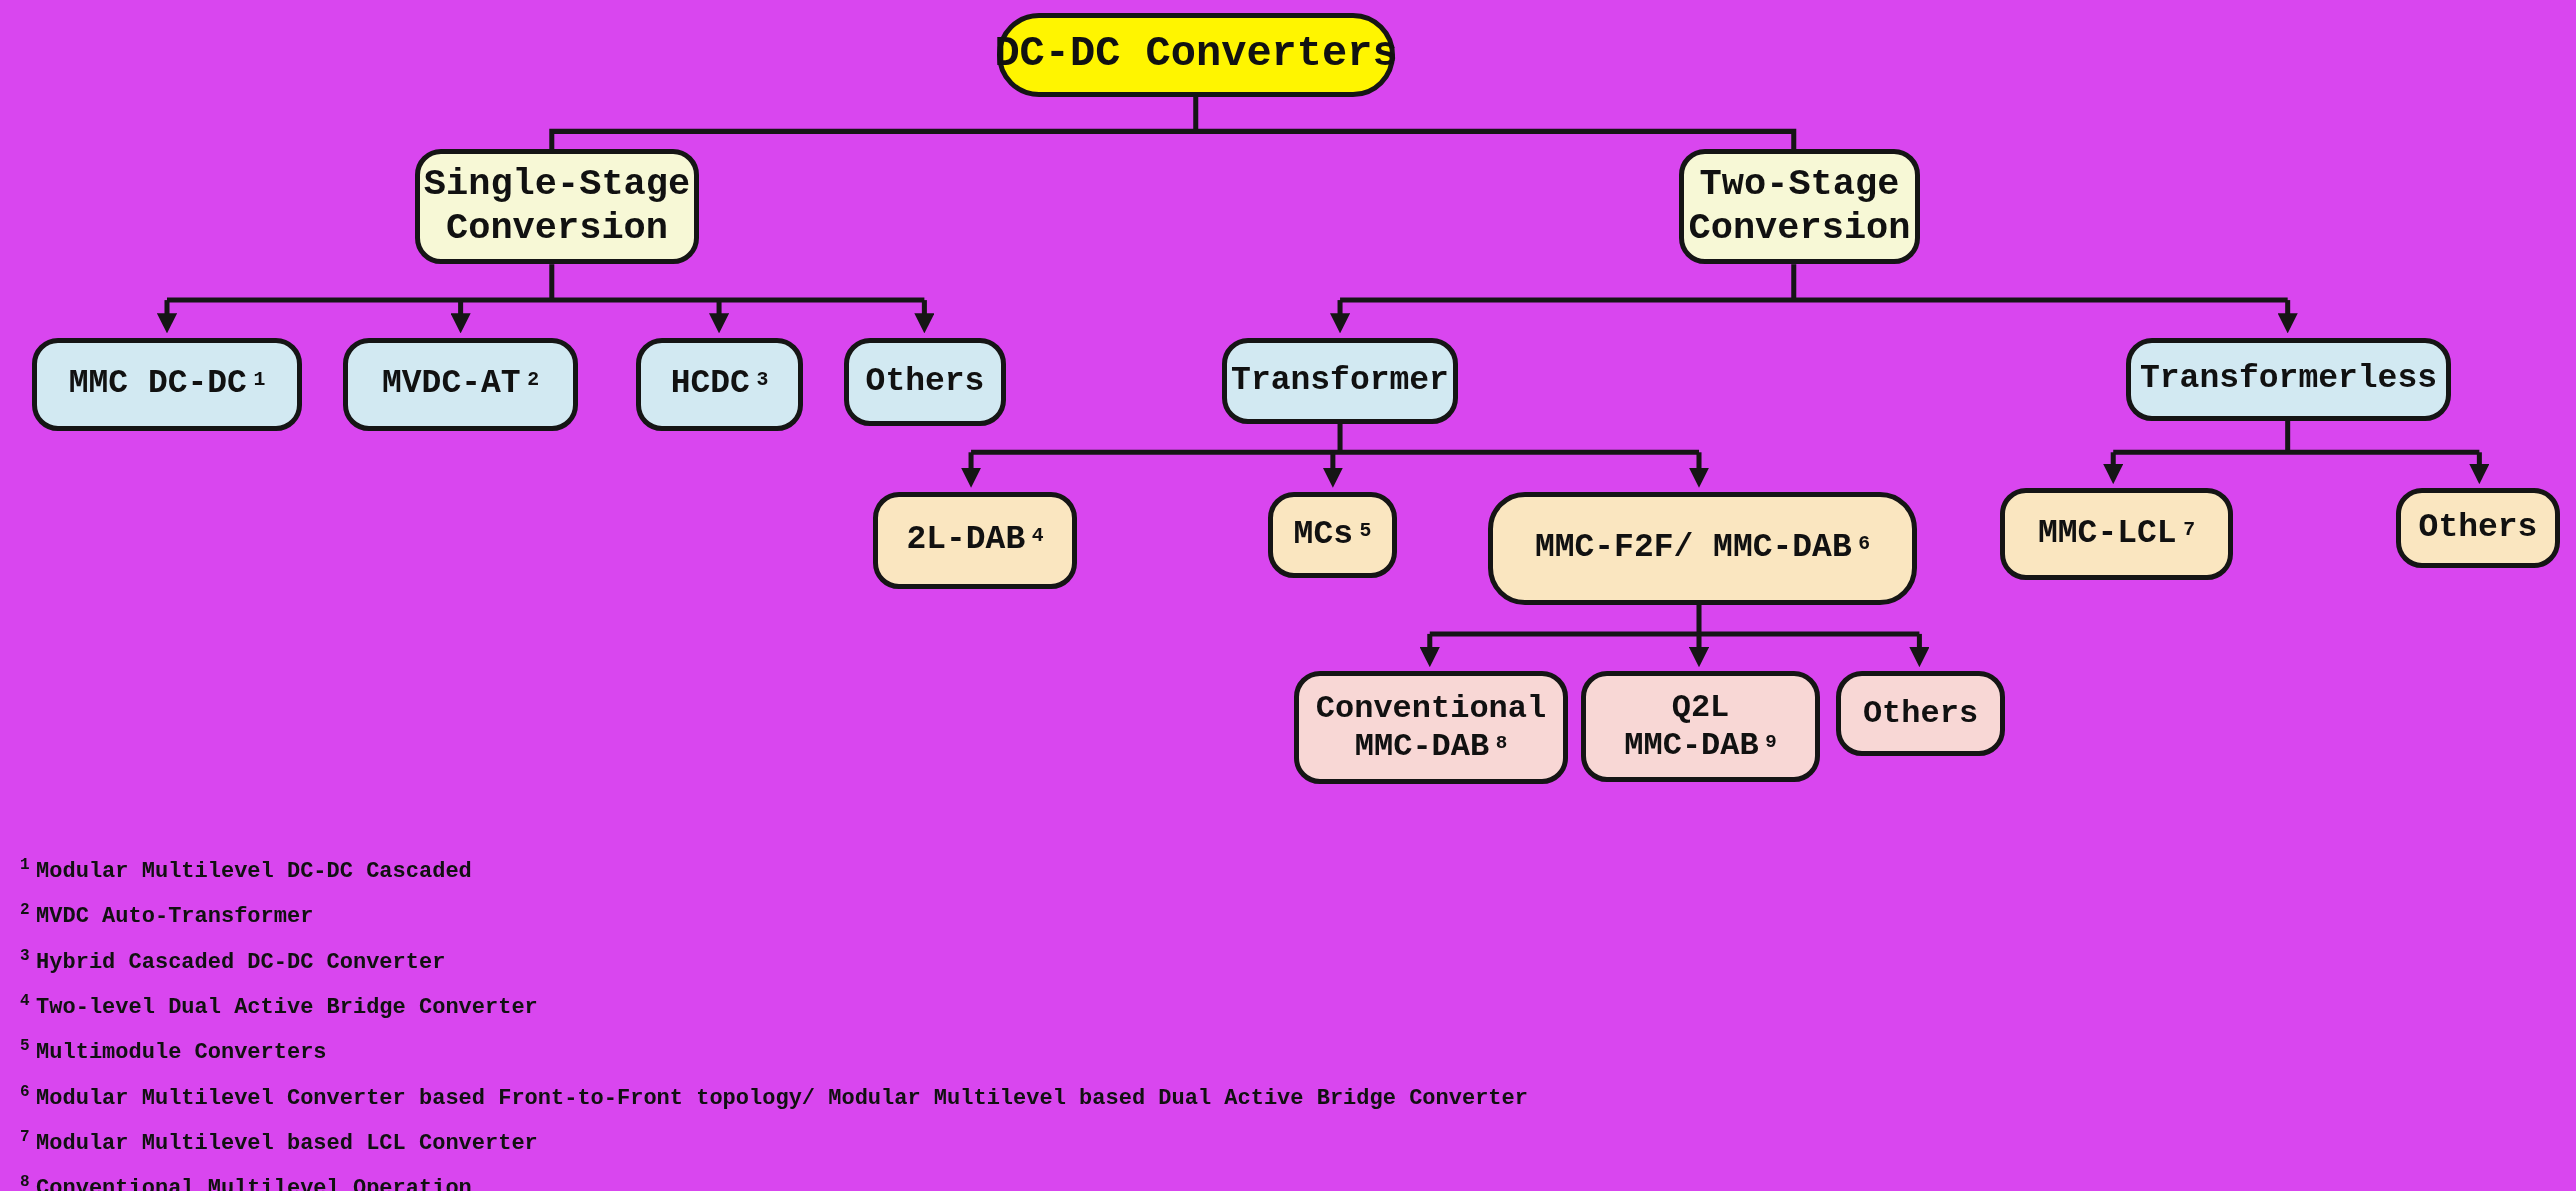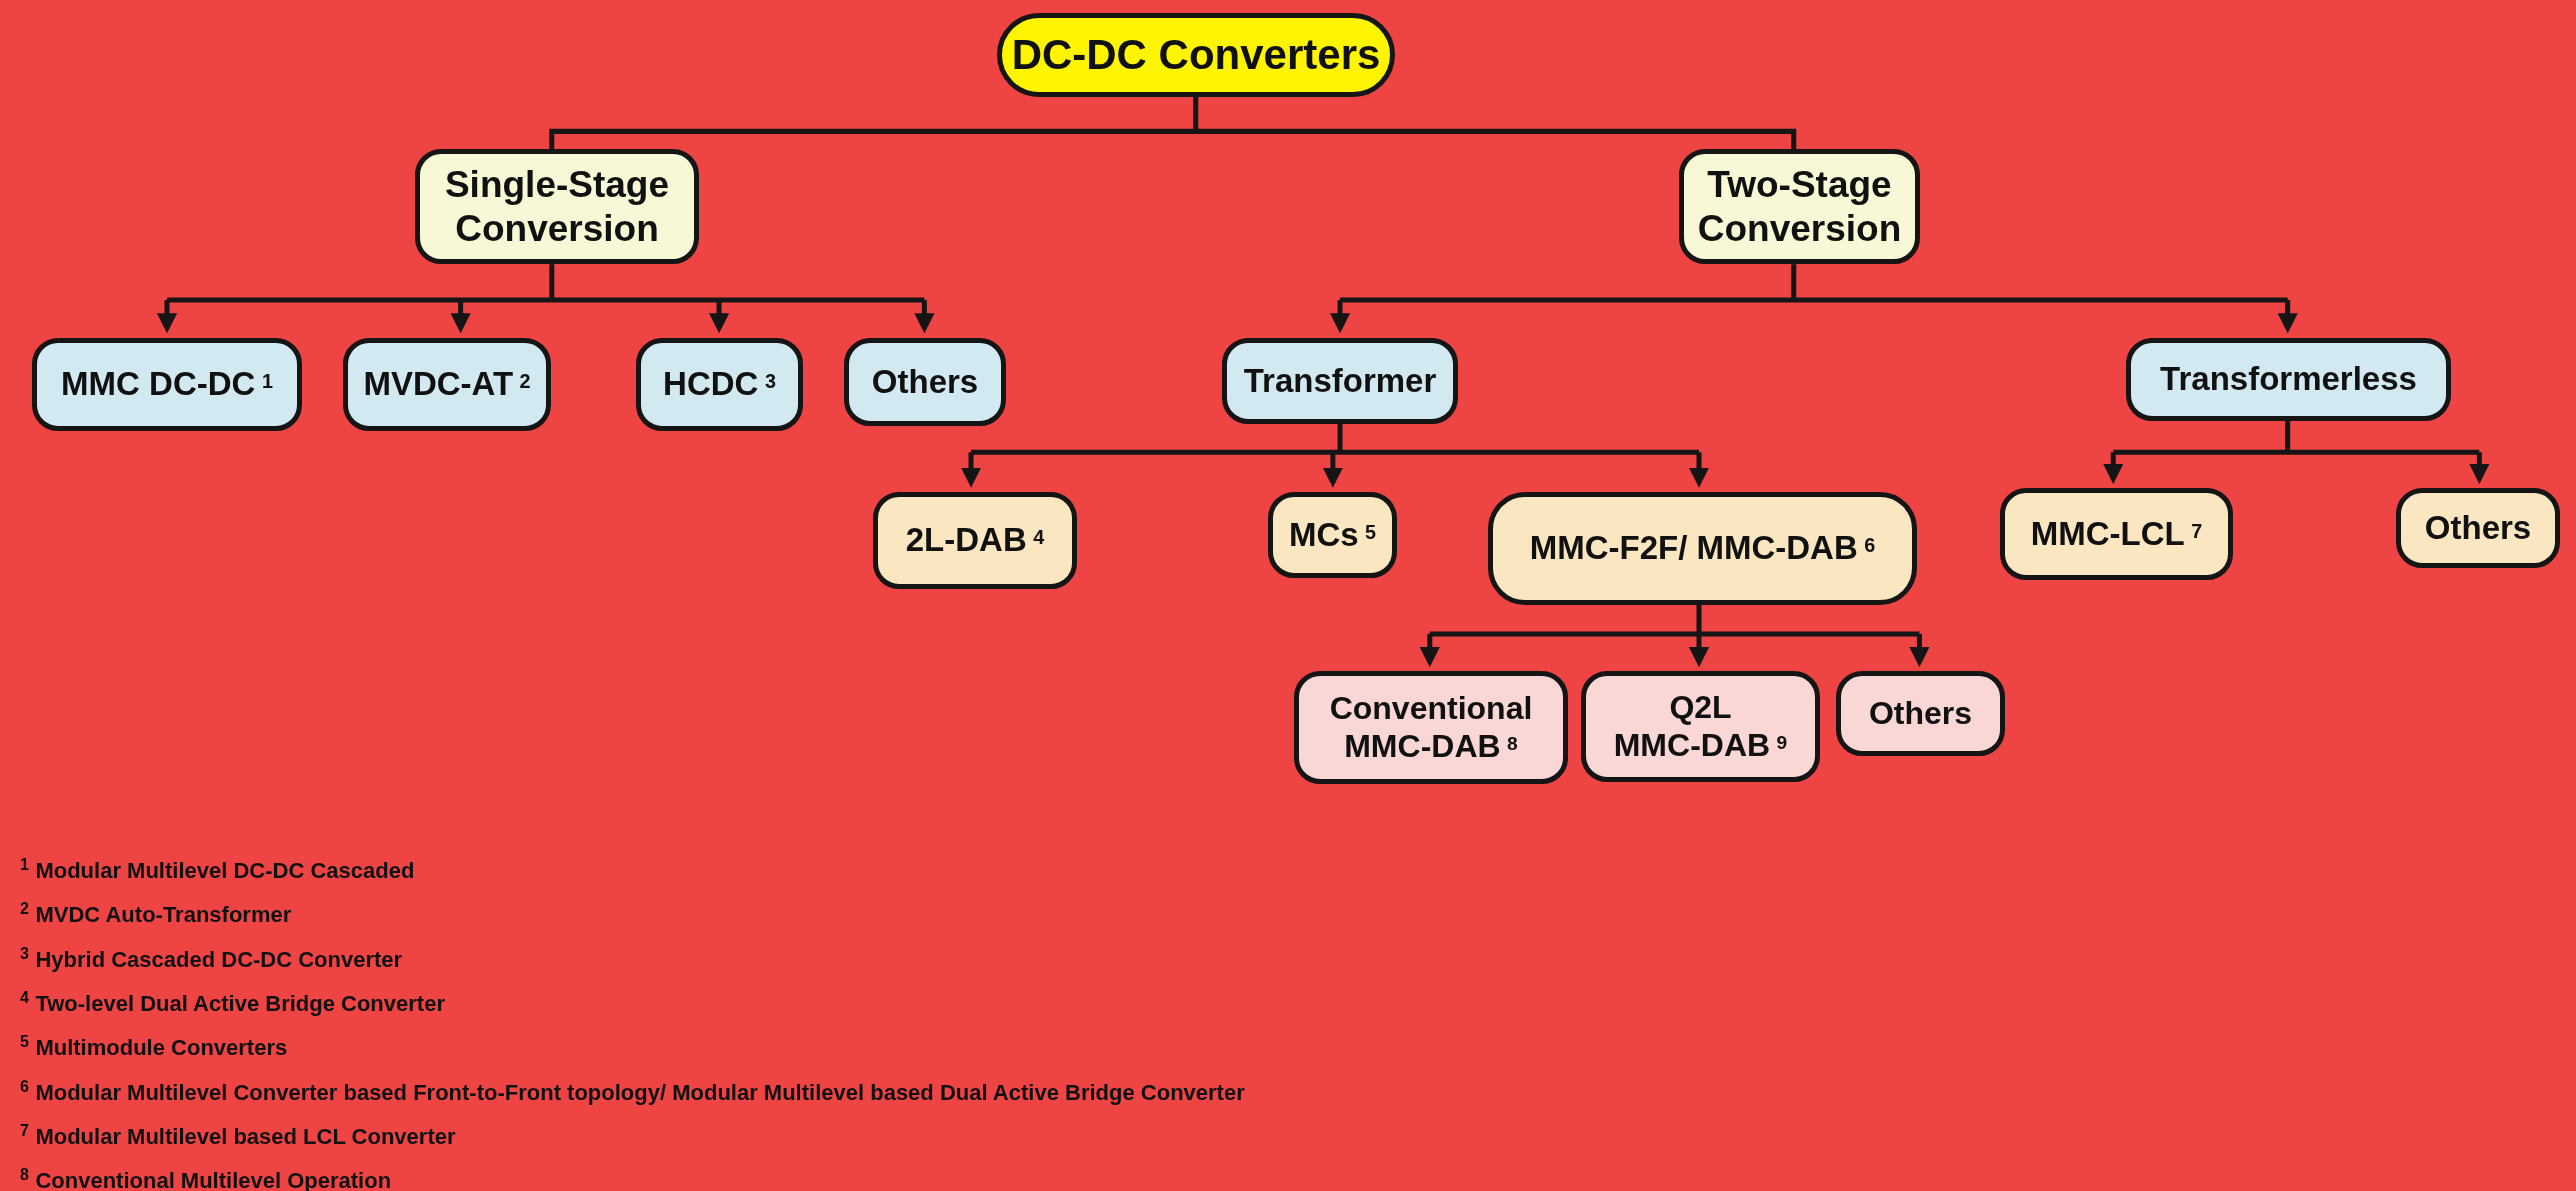--- a/index.html
+++ b/index.html
@@ -1,20 +1,20 @@
 <!DOCTYPE html>
 <html style="font-size:11.5px"><head>
 <meta charset="utf-8">
 <style>
   html,body{margin:0;padding:0;background:#ffffff;}
   .canvas{
     position:relative;
     width:2576px;height:1191px;
-    background:#ef4444;
-    font-family:Liberation Sans, sans-serif;
+    background:#d946ef;
+    font-family:Liberation Mono, monospace;
     color:#111;
   }
   svg.connectors{position:absolute;left:0;top:0;z-index:1;}
   .ln{stroke:#151515;stroke-width:7;fill:none;stroke-linejoin:miter;}
   .node{
     position:absolute;z-index:2;
     box-sizing:border-box;
     border:5px solid #151515;
     border-radius:26px;
     display:flex;flex-direction:column;
@@ -95,21 +95,21 @@
     <span>Two-Stage</span>
     <span>Conversion</span>
   </div>
 
   <div class="node fill-blue" style="left:32px;top:338px;width:270px;height:93px;">
     <span class="row">
         <span>MMC DC-DC</span>
         <sup class="s">1</sup>
       </span>
   </div>
-  <div class="node fill-blue" style="left:343px;top:338px;width:208px;height:93px;">
+  <div class="node fill-blue" style="left:343px;top:338px;width:235px;height:93px;">
     <span class="row">
         <span>MVDC-AT</span>
         <sup class="s">2</sup>
       </span>
   </div>
   <div class="node fill-blue" style="left:636px;top:338px;width:167px;height:93px;">
     <span class="row">
         <span>HCDC</span>
         <sup class="s">3</sup>
       </span>

